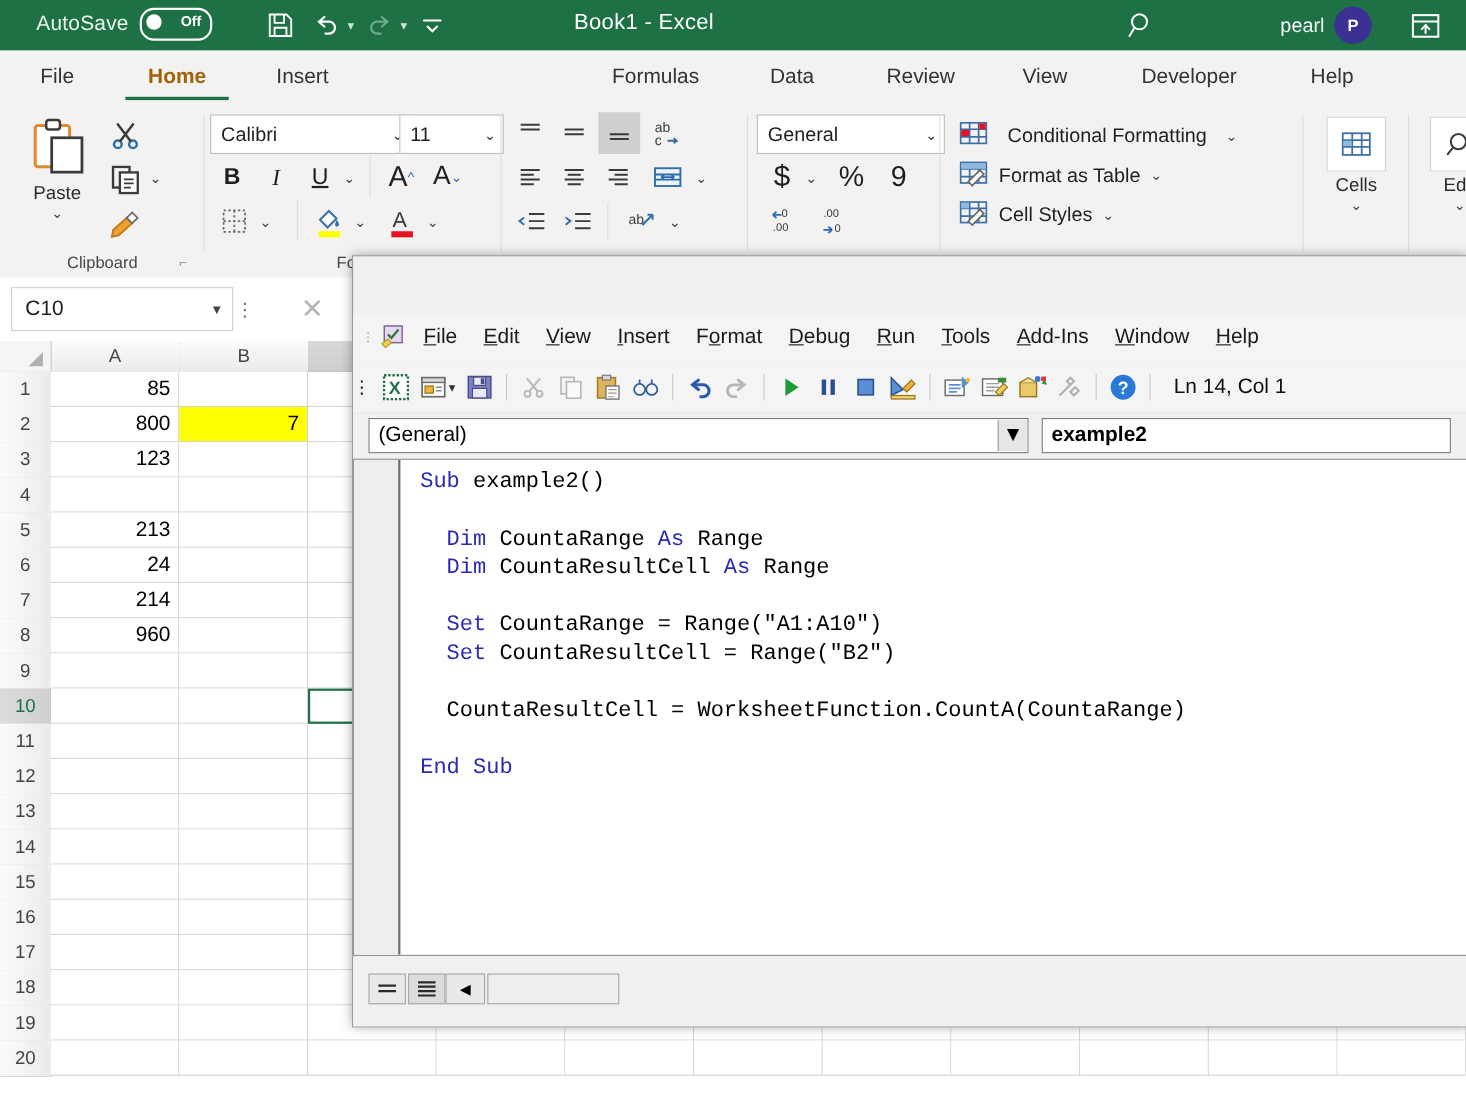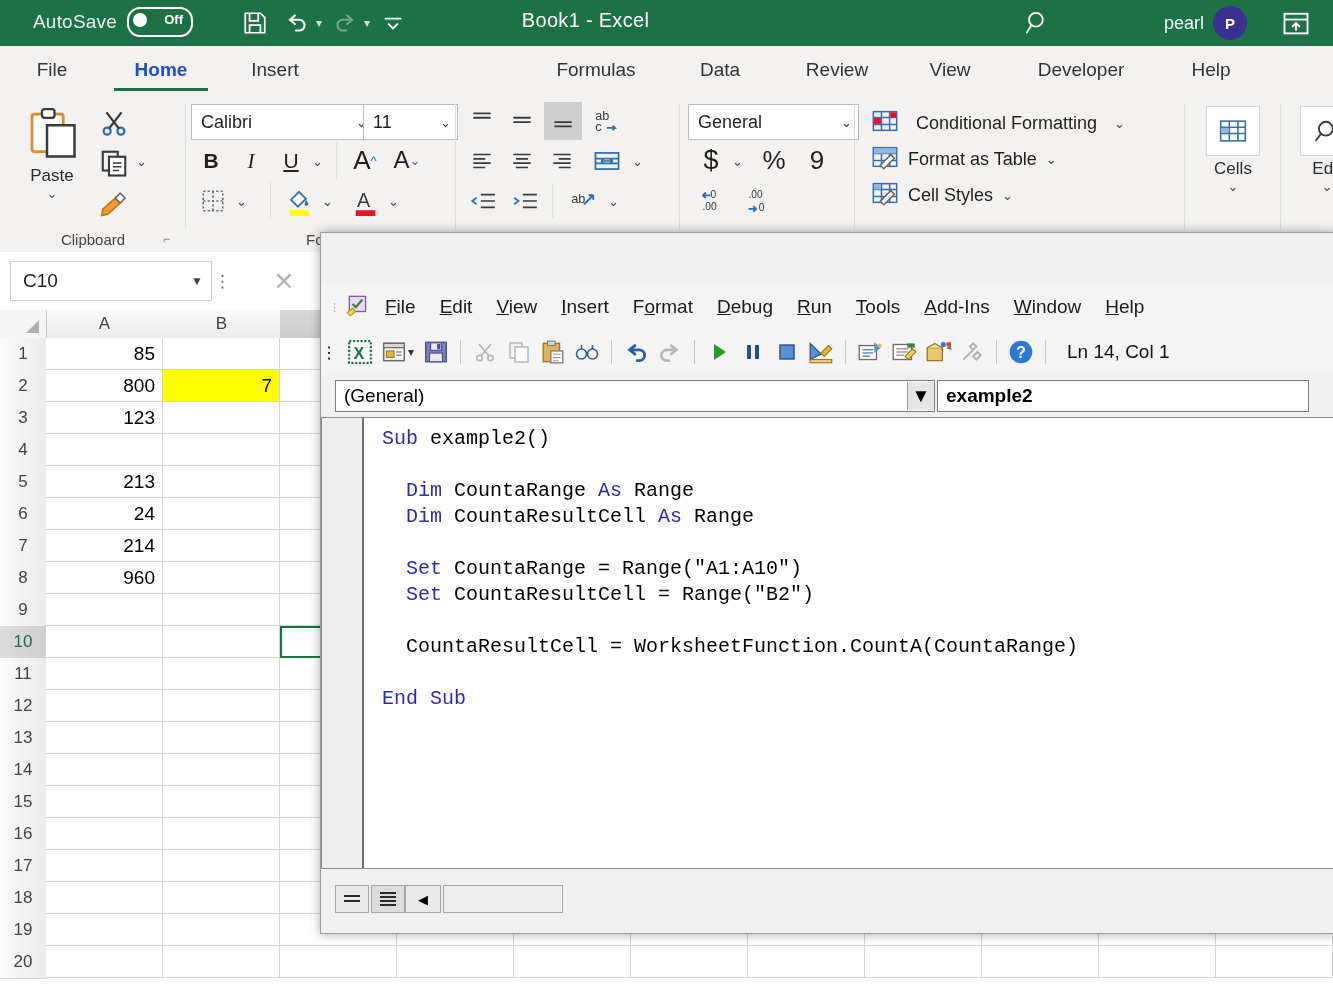--- a/index.html
+++ b/index.html
@@ -40,21 +40,21 @@
   .user{position:absolute;right:86px;top:6px;display:flex;align-items:center;gap:9px;}
   .user .uname{font-size:18px;color:#f0f7f3;}
   .avatar{width:34px;height:34px;border-radius:50%;background:#3b3192;color:#fff;font-size:15px;
           display:flex;align-items:center;justify-content:center;font-weight:600;}
   .ribbon-display{position:absolute;right:22px;top:9px;width:30px;height:28px;}
 
   
   .tabbar{position:absolute;left:0;top:46px;width:1333px;height:48px;background:#f3f2f1;}
   .tab{position:absolute;top:0;height:48px;display:flex;align-items:center;justify-content:center;
        font-size:19px;color:#333333;cursor:default;padding:0 4px;}
-  .tab.active{color:#1d4ed8;font-weight:600;}
+  .tab.active{color:#a16207;font-weight:600;}
   .tab.active .uline{position:absolute;bottom:3px;left:4px;right:4px;height:3px;background:#1e7145;}
 
   
   .ribbon{position:absolute;left:0;top:94px;width:1333px;height:158px;background:#f3f2f1;
           border-bottom:1px solid #d2d0ce;}
   .grp{position:absolute;top:0;height:158px;}
   .grp-label{position:absolute;bottom:4px;width:100%;text-align:center;font-size:15px;color:#484644;}
   .grp-div{position:absolute;top:10px;width:1px;height:125px;background:#dededc;}
   .dialog-launcher{position:absolute;bottom:6px;font-size:12px;color:#8a8886;}
 
@@ -934,21 +934,21 @@
     </span>
     <span class="tsep"></span>
     <span class="lncol">Ln 14, Col 1</span>
   </div>
 
   <div class="vcombos">
     <div class="combo" style="margin-left:14px;width:600px;">
       <span>(General)</span>
       <span class="arrowbox">▼</span>
     </div>
-    <div class="combo" style="margin-left:2px;width:372px;">
+    <div class="combo" style="margin-left:12px;width:372px;">
       <b>example2</b>
     </div>
   </div>
 
   <div class="vcode">
     <div class="margin-ind"></div>
     <div class="codearea" id="codearea"><div><span class="kw">Sub </span><span>example2()</span></div><div>&nbsp;</div><div><span class="kw">  Dim </span><span>CountaRange </span><span class="kw">As </span><span>Range</span></div><div><span class="kw">  Dim </span><span>CountaResultCell </span><span class="kw">As </span><span>Range</span></div><div>&nbsp;</div><div><span class="kw">  Set </span><span>CountaRange = Range("A1:A10")</span></div><div><span class="kw">  Set </span><span>CountaResultCell = Range("B2")</span></div><div>&nbsp;</div><div><span>  CountaResultCell = WorksheetFunction.CountA(CountaRange)</span></div><div>&nbsp;</div><div><span class="kw">End Sub</span></div></div>
   </div>
 
   <div class="vfooter">

